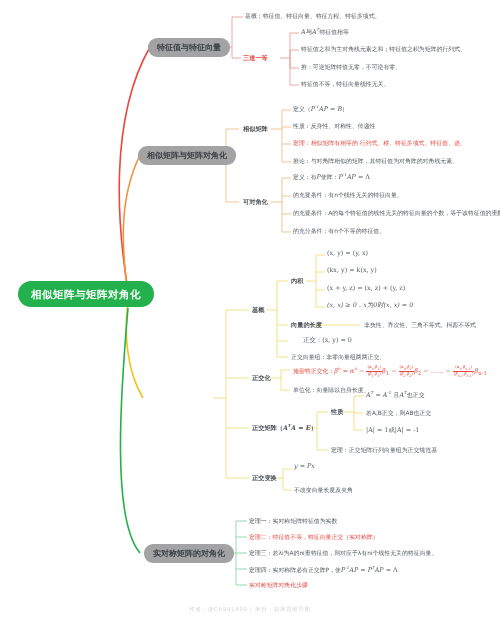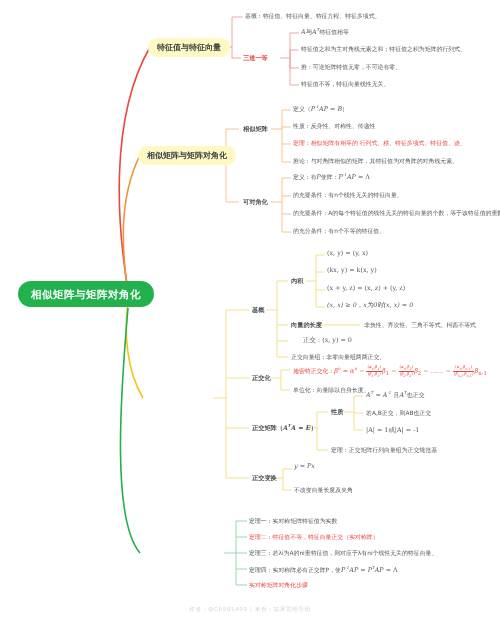--- a/index.html
+++ b/index.html
@@ -30,21 +30,21 @@
     background: #22b14c;
     color: #ffffff;
     font-size: 10.5px;
     font-weight: bold;
     padding: 7px 13px;
     border-radius: 14px;
     letter-spacing: 0.5px;
   }
   
   .lvl2 {
-    background: #fef9c3;
+    background: #a3a3a3;
     color: #3a3f45;
     font-size: 8px;
     font-weight: bold;
     padding: 5px 9px;
     border-radius: 9px;
   }
   
   .lvl3 {
     color: #4a4f55;
     font-size: 6.2px;
@@ -249,20 +249,21 @@
   <div class="node leaf fm" style="left:364px; top:426px;">|A| = 1或|A| = -1</div>
 
   <div class="node leaf" style="left:329px; top:446px;">定理：正交矩阵行列向量组为正交规范基</div>
 
   <div class="node lvl3" style="left:250px; top:473px;">正交变换</div>
 
   <div class="node leaf fm" style="left:292px; top:462px;"><span class="mathi">y</span> = <span class="mathi">Px</span></div>
 
   <div class="node leaf" style="left:292px; top:486px;">不改变向量长度及夹角</div>
 
+  <div class="node lvl2" style="left:144px; top:544px;">实对称矩阵的对角化</div>
 
   <div class="node leaf" style="left:247px; top:517px;">定理一：实对称矩阵特征值为实数</div>
 
   <div class="node leaf em-red" style="left:247px; top:533px;">定理二：特征值不等，特征向量正交（实对称阵）</div>
 
   <div class="node leaf" style="left:247px; top:549px;">定理三：若λi为A的ni重特征值，则对应于λ有ni个线性无关的特征向量。</div>
 
   <div class="node leaf fm" style="left:247px; top:565px;"><span style="font-family:'DejaVu Sans',sans-serif;font-size:5.9px">定理四：实对称阵必有正交阵P，使</span><span class="mathi">P</span><span class="sup">-1</span><span class="mathi">AP</span> = <span class="mathi">P</span><span class="sup">T</span><span class="mathi">AP</span> = Λ</div>
 
   <div class="node leaf em-red" style="left:247px; top:581px;">实对称矩阵对角化步骤</div>

